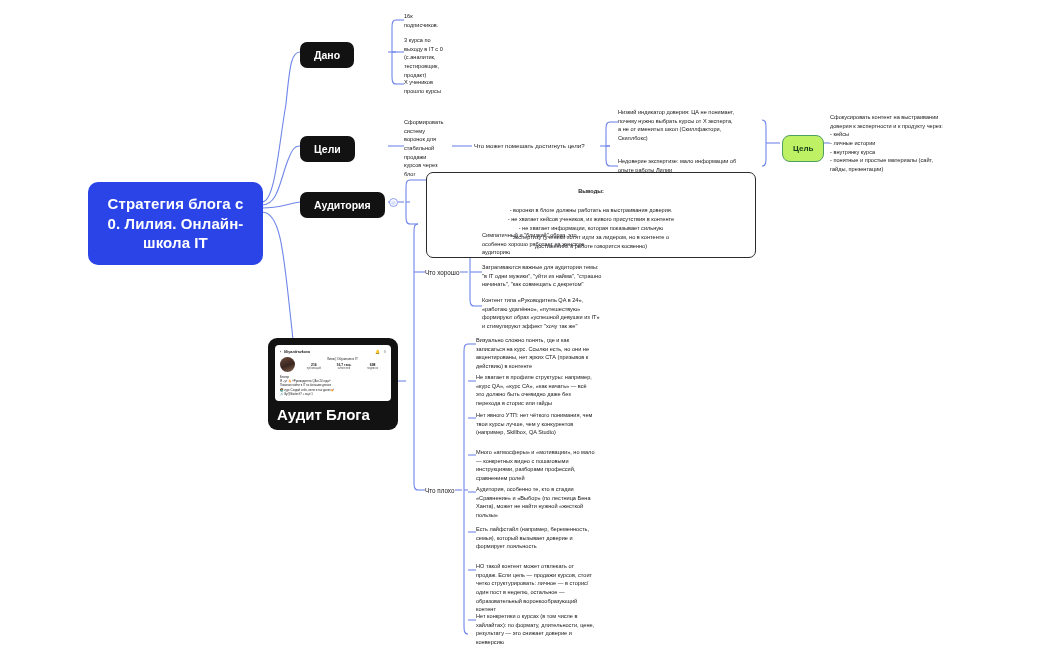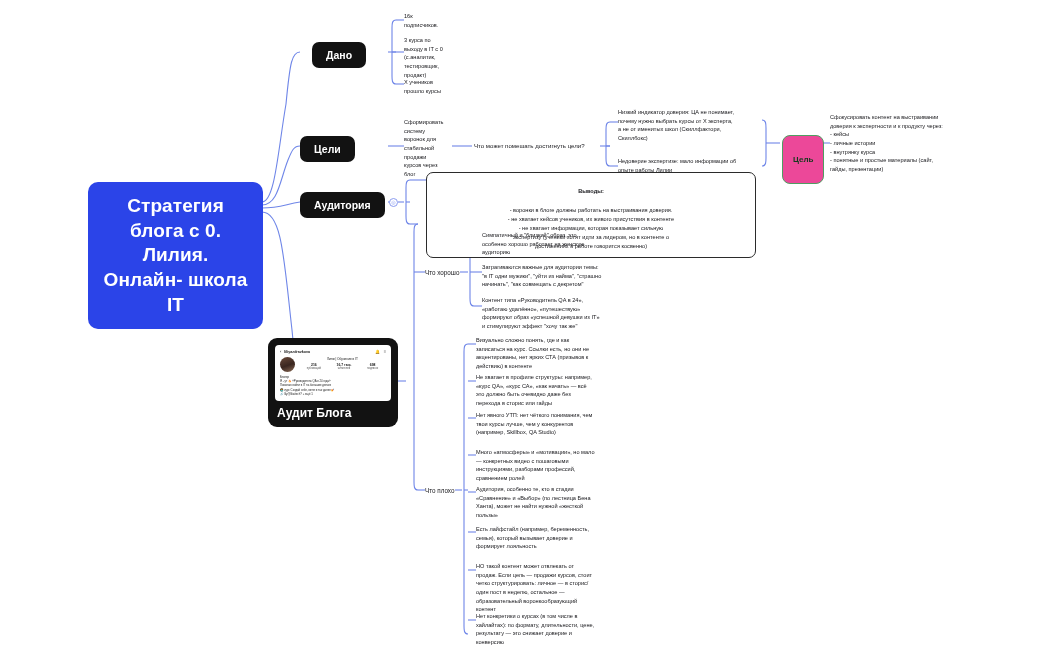--- a/index.html
+++ b/index.html
@@ -20,48 +20,48 @@
     width: 1050px; height: 650px;
     pointer-events: none;
   }
   .node { position: absolute; }
 
   
   .root {
     background: #2b44e8;
     color: #ffffff;
     border-radius: 10px;
-    font-size: 19px;
+    font-size: 15px;
     font-weight: bold;
     line-height: 1.3;
     text-align: center;
     padding: 12px 14px;
     letter-spacing: 0.1px;
   }
 
   
   .pill {
     background: #121212;
     color: #ffffff;
     border-radius: 7px;
     font-size: 10.5px;
     font-weight: bold;
     padding: 7px 14px;
     white-space: nowrap;
   }
 
   
   .green-node {
-    background: #ec4899;
+    background: #bef264;
     border: 1.2px solid #4f9d62;
     border-radius: 8px;
     color: #123b1c;
     font-size: 8px;
     font-weight: bold;
-    padding: 19px 10px;
+    padding: 8px 10px;
     white-space: nowrap;
   }
 
   
   .leaf {
     font-size: 5.6px;
     line-height: 1.55;
     color: #17171b;
     white-space: pre-line;
   }
@@ -92,21 +92,21 @@
   .img-card .shot {
     background: #ffffff;
     border-radius: 4px;
     width: 116px; height: 56px;
     padding: 4px 5px;
     position: relative;
     overflow: hidden;
   }
   .img-card .cap {
     color: #ffffff;
-    font-size: 12px;
+    font-size: 15px;
     font-weight: bold;
     padding: 5px 2px 4px 2px;
   }
   .sh-top {
     display: flex; align-items: center; gap: 3px;
     font-size: 3.6px; color: #111; font-weight: bold;
   }
   .sh-top .sp { flex: 1; }
   .sh-top .gl { color: #333; font-size: 4px; }
   .sh-mid { display: flex; gap: 4px; margin-top: 3px; align-items: flex-start; }
@@ -205,21 +205,21 @@
       <path d="M468,620 L476,620"></path>
 
       <path d="M398,381 L406,381"></path>
     </g>
   </svg>
 
   <div class="node root" style="left:88px; top:182px; width:175px;">Стратегия блога с 0.
 Лилия. Онлайн-
 школа IT</div>
 
-  <div class="node pill" style="left:312px; top:42px;">Дано</div>
+  <div class="node pill" style="left:300px; top:42px;">Дано</div>
   <div class="node leaf" style="left:404px; top:12px; width:58px;">16к
 подписчиков.</div>
   <div class="node leaf" style="left:404px; top:36px; width:58px;">3 курса по
 выходу в IT с 0
 (с.аналитик,
 тестировщик,
 продакт)</div>
   <div class="node leaf" style="left:404px; top:78px; width:58px;">Х учеников
 прошло курсы</div>
 

